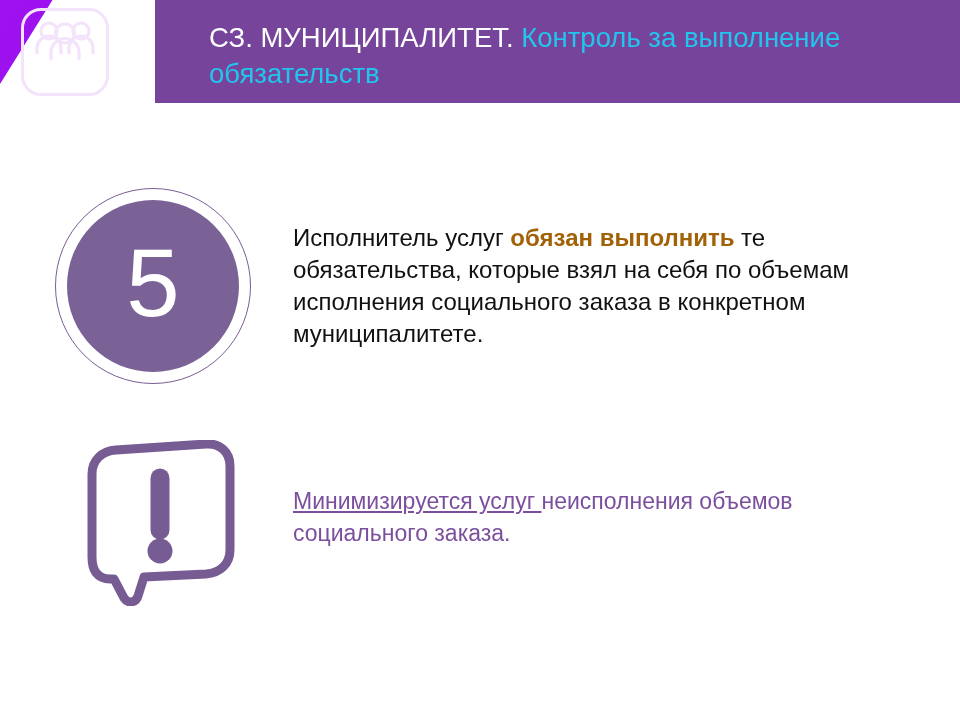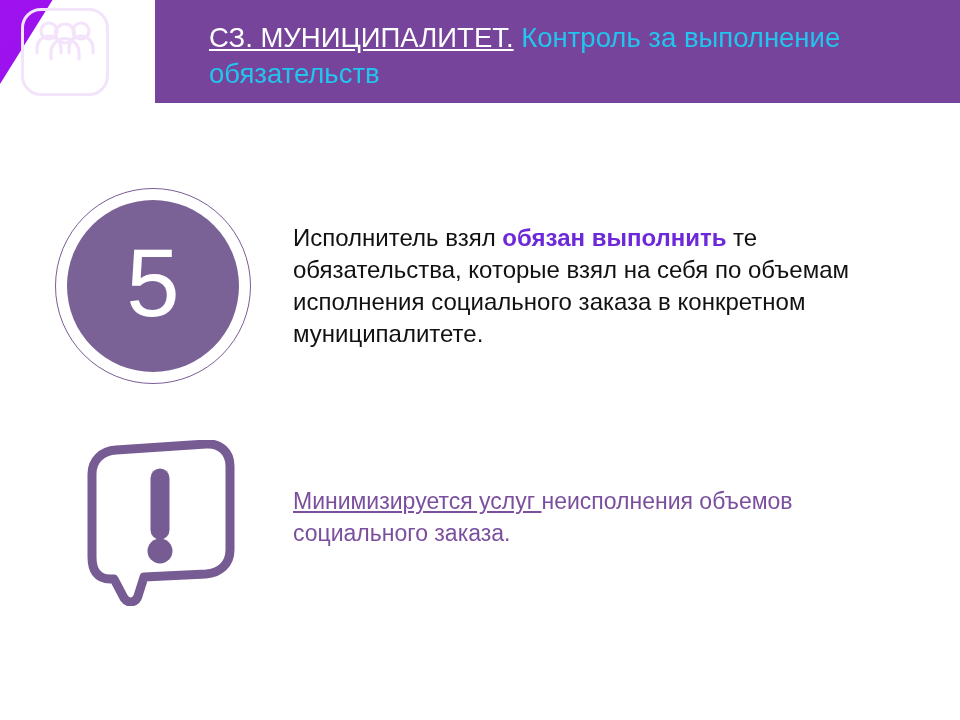--- a/index.html
+++ b/index.html
@@ -112,21 +112,21 @@
   .title-block {
     position: absolute;
     left: 209px;
     top: 20px;
     width: 700px;
     z-index: 6;
     font-size: 27.5px;
     line-height: 36px;
     font-family: "Liberation Sans", sans-serif;
   }
-  .title-main { color: #ffffff; text-decoration: underline; }
+  .title-main { color: #ffffff; }
   .title-accent { color: #21c5ee; }
 
   
   .num-circle-wrap {
     position: absolute;
     left: 55px;
     top: 188px;
     width: 196px;
     height: 196px;
     z-index: 2;
@@ -166,21 +166,21 @@
     left: 293px;
     top: 222px;
     width: 560px;
     z-index: 2;
     color: #111111;
     font-size: 24px;
     line-height: 32px;
     font-family: "Liberation Sans", sans-serif;
   }
   .body-strong {
-    color: #6d28d9;
+    color: #a16207;
     font-weight: bold;
   }
 
   
   .bubble-icon {
     position: absolute;
     left: 78px;
     top: 440px;
     z-index: 2;
   }
@@ -231,21 +231,21 @@
   </div>
 
   <div class="num-circle-wrap">
     <div class="num-ring"></div>
     <div class="num-disc">
       <span class="num-disc-label">5</span>
     </div>
   </div>
 
   <div class="body-text">
-    <span>Исполнитель взял </span><span class="body-strong">обязан выполнить</span><span> те обязательства, которые взял на себя по объемам исполнения социального заказа в конкретном муниципалитете.</span>
+    <span>Исполнитель услуг </span><span class="body-strong">обязан выполнить</span><span> те обязательства, которые взял на себя по объемам исполнения социального заказа в конкретном муниципалитете.</span>
   </div>
 
   <span class="bubble-icon">
     <svg width="160" height="166" viewBox="0 0 160 166" fill="none">
       <path d="M14 34 C14 20 24 11 38 10 L128 4 C142 3 152 12 152 26
                L152 110 C152 124 142 133 128 134 L66 137
                L60 156 C58 163 50 164 46 158 L36 139
                L32 139 C19 139 14 130 14 117 Z" stroke="#775c94" stroke-width="9" stroke-linejoin="round" stroke-linecap="round"></path>
       <path d="M82 38 L82 90" stroke="#775c94" stroke-width="19" stroke-linecap="round"></path>
       <circle cx="82" cy="111" r="12.5" fill="#775c94"></circle>

